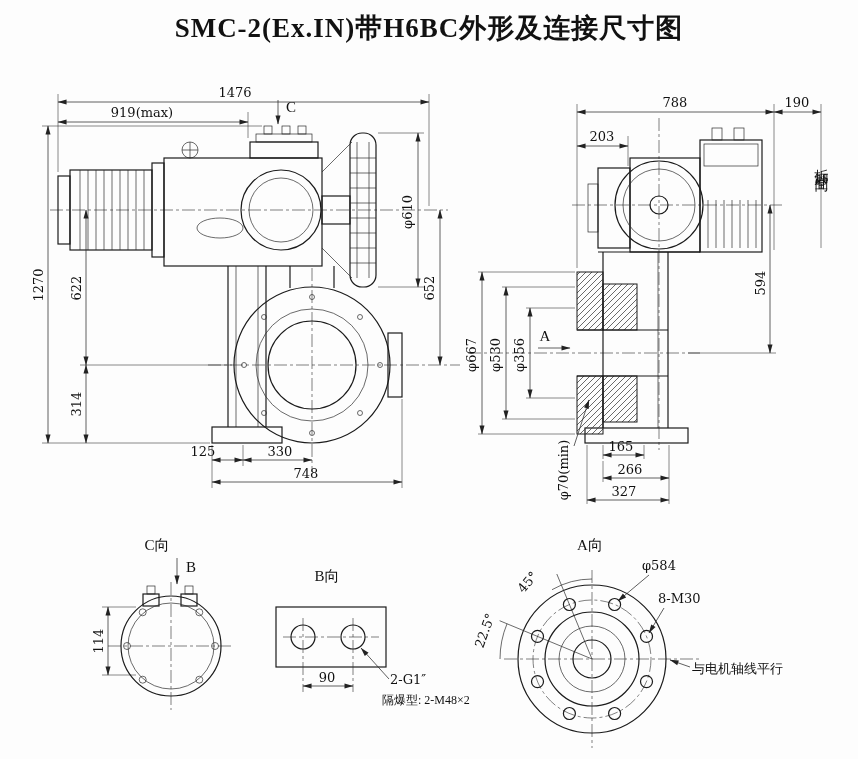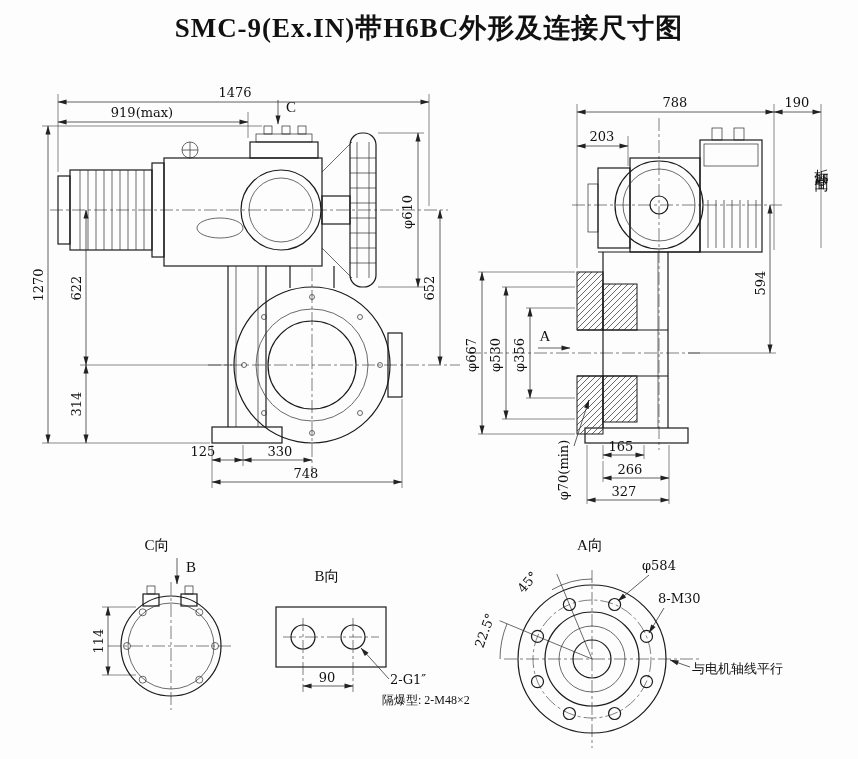--- a/index.html
+++ b/index.html
@@ -17,21 +17,21 @@
   .hz{fill:url(#hatch);stroke:#1b1b1b;stroke-width:1;}
   text{fill:#111;}
   .dim{font:13px "DejaVu Serif",serif;}
   .lbl{font:15px "Liberation Serif",serif;}
   .sm{font:12px "Liberation Serif",serif;}
 </style>
 </head>
 <body>
 
 <div class="page">
-  <div class="title">SMC-9(Ex.IN)带H6BC外形及连接尺寸图</div>
+  <div class="title">SMC-2(Ex.IN)带H6BC外形及连接尺寸图</div>
   <div class="vtext" style="left:812px;top:158px;height:95px;">拆卸空间</div>
 
   <svg width="858" height="759" viewBox="0 0 858 759">
     <defs>
       <pattern id="hatch" width="6" height="6" patternUnits="userSpaceOnUse">
         <path d="M0,6 l6,-6" stroke="#444" stroke-width="0.8"></path>
       </pattern>
       <marker id="ar" viewBox="0 0 12 8" refX="11" refY="4" markerWidth="13" markerHeight="9" orient="auto-start-reverse">
         <path d="M0.5,0.9 L11.5,4 L0.5,7.1 Z" fill="#222"></path>
       </marker>

